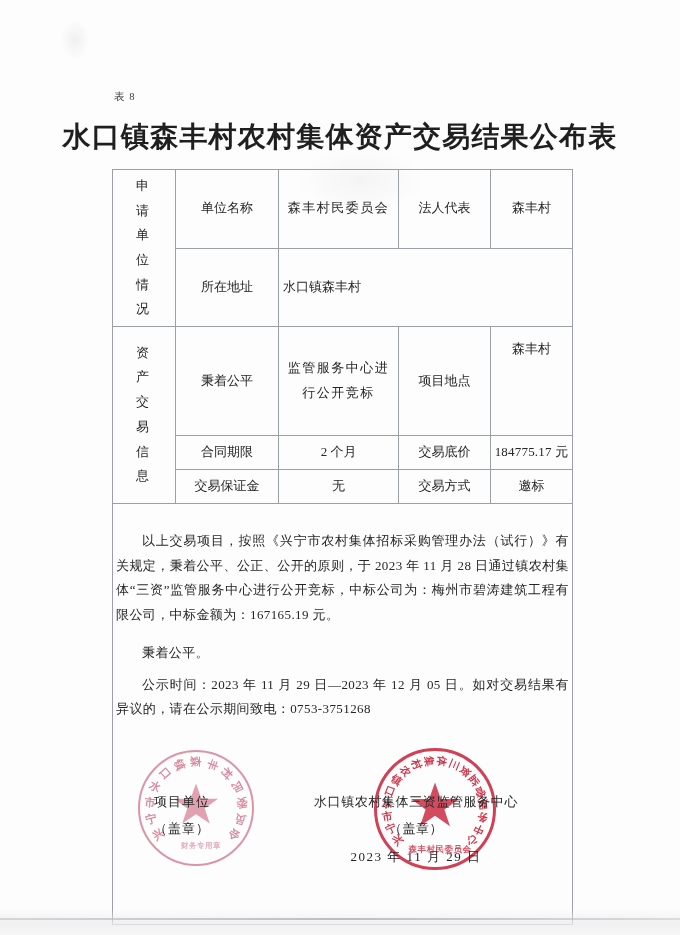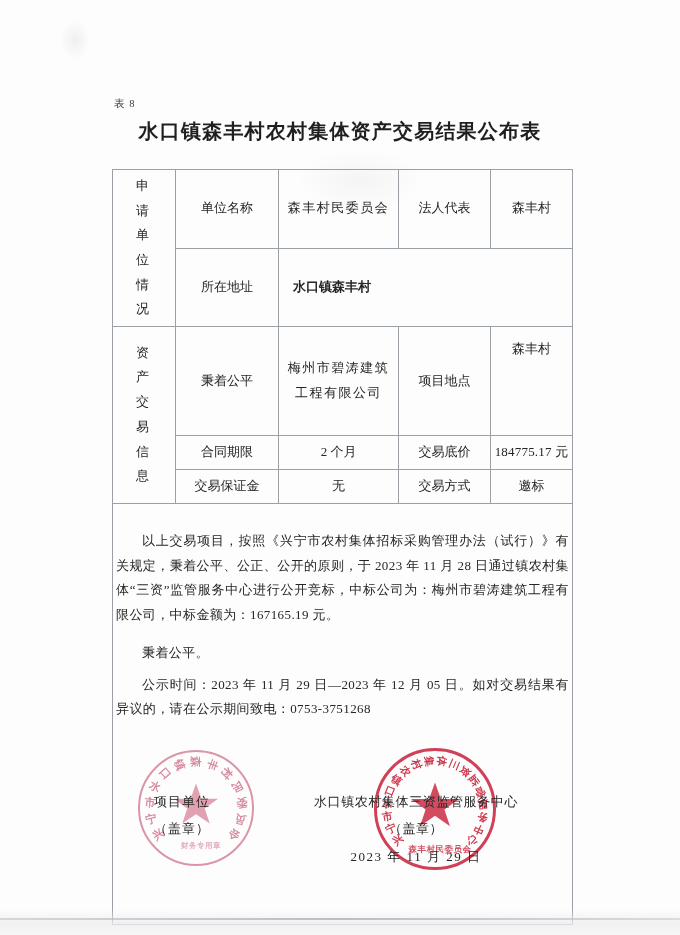--- a/index.html
+++ b/index.html
@@ -51,29 +51,28 @@
     background: linear-gradient(to right, rgba(190,190,195,0.55), rgba(170,170,178,0.75), rgba(195,195,200,0.5));
   }
 
   .form-label {
     position: absolute;
     left: 114px;
     top: 90px;
     font-size: 10.5px;
     letter-spacing: 1px;
     color: #3a3a3a;
-    margin-top: 7px;
   }
 
   .doc-title {
     position: absolute;
     left: 0; right: 0;
     top: 118px;
     text-align: center;
-    font-size: 20px;
+    font-size: 28px;
     font-weight: bold;
     letter-spacing: 1.2px;
     color: #1f1f1f;
     font-family: "Liberation Serif", "DejaVu Serif", serif;
   }
 
   table.main {
     position: absolute;
     left: 112px;
     top: 169px;
@@ -253,34 +252,34 @@
           <span>情</span>
             <span>况</span>
         </td>
         <td>单位名称</td>
         <td class="wrapcell">森丰村民委员会</td>
         <td>法人代表</td>
         <td>森丰村</td>
       </tr>
       <tr>
         <td>所在地址</td>
-        <td colspan="3" style="text-align:left; padding-left:14px;font-weight:bold;">水口镇森丰村</td>
+        <td colspan="3" style="text-align:left; padding-left:4px;">水口镇森丰村</td>
       </tr>
 
       <tr>
         <td rowspan="3" class="vlabel">
           <span>资</span>
             <span>产</span>
           <span>交</span>
             <span>易</span>
           <span>信</span>
             <span>息</span>
         </td>
         <td>秉着公平</td>
-        <td class="wrapcell" style="height:100px;">梅州市碧涛建筑工程有限公司</td>
+        <td class="wrapcell" style="height:100px;">监管服务中心进行公开竞标</td>
         <td>项目地点</td>
         <td style="vertical-align:top; padding-top:10px;">森丰村</td>
       </tr>
       <tr>
         <td>合同期限</td>
         <td>2 个月</td>
         <td>交易底价</td>
         <td class="num">184775.17 元</td>
       </tr>
       <tr>

